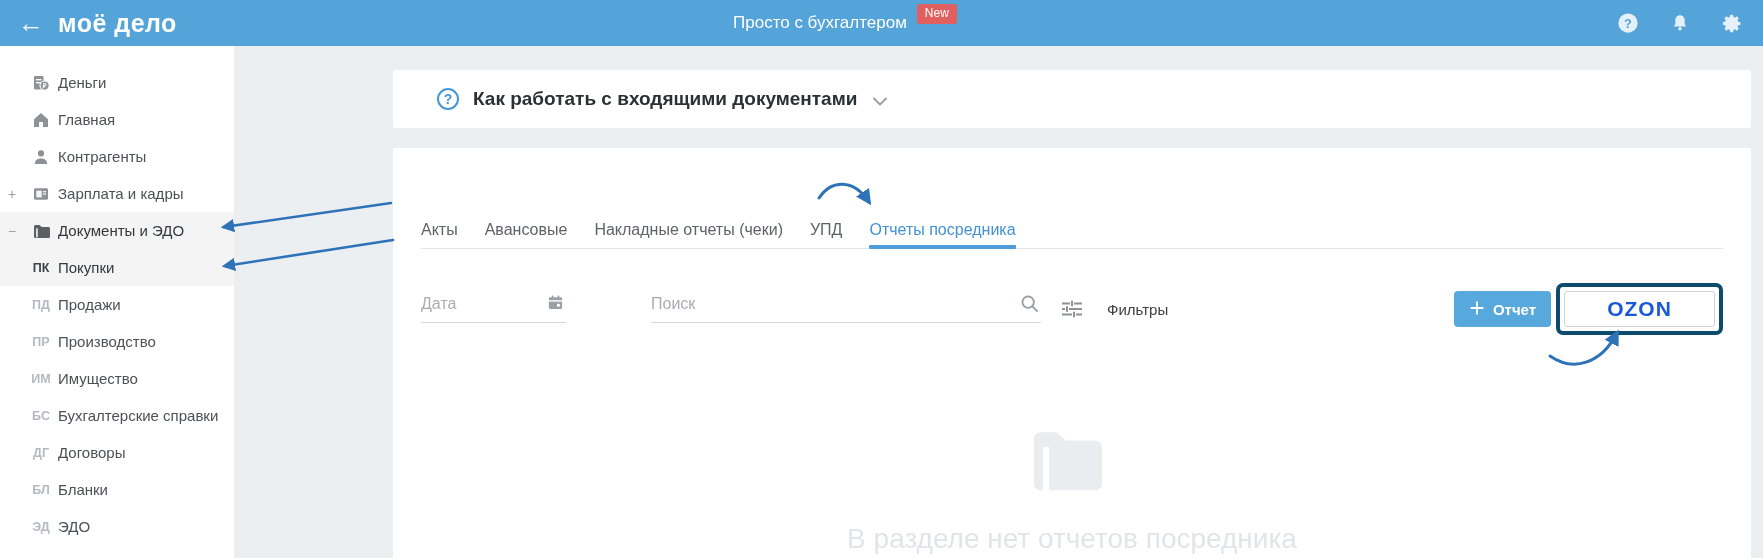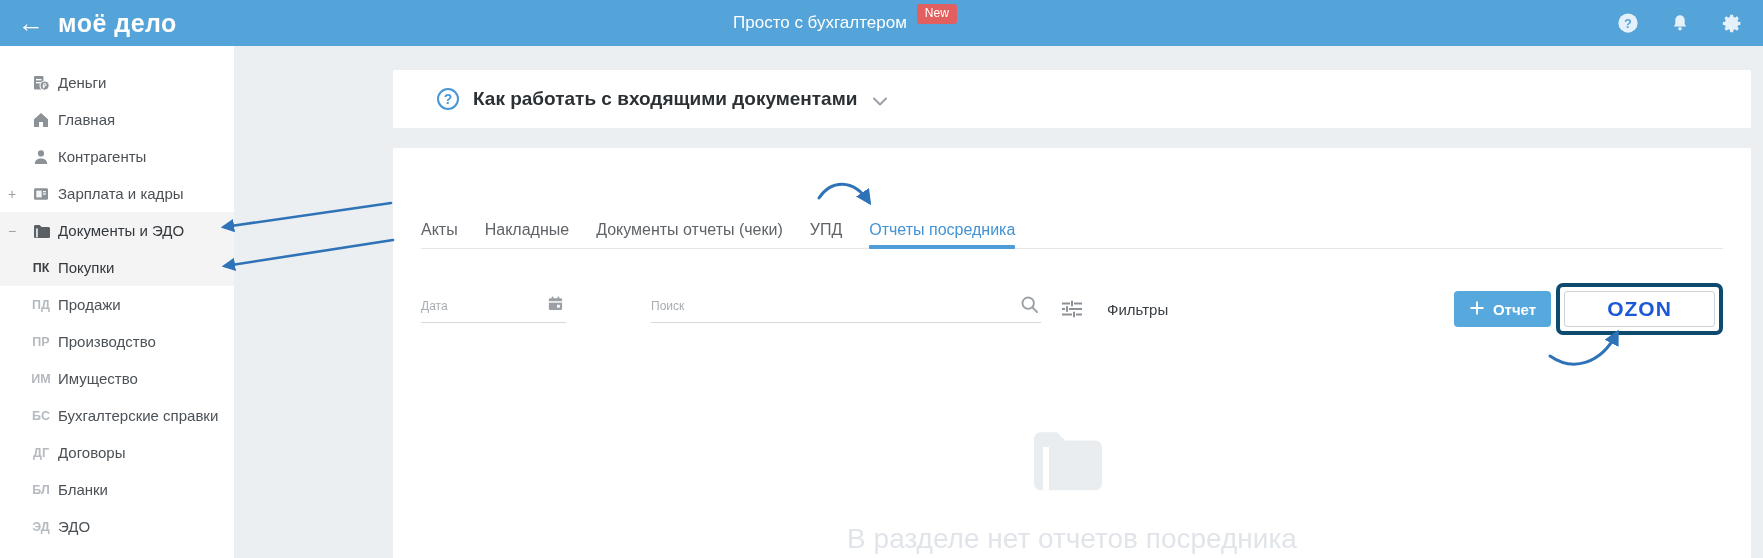--- a/index.html
+++ b/index.html
@@ -54,21 +54,21 @@
           border-bottom:1px solid #e4e6e8; }
   .tab { font-size:16px; line-height:20px; color:#5f6368; padding-bottom:8px;
          position:relative; cursor:pointer; white-space:nowrap; }
   .tab.active { color:#4292d4; }
   .tab.active::after { content:''; position:absolute; left:0; right:0; bottom:-1px;
                        height:4px; background:#4e9cd8; border-radius:1px; }
 
   
   .filter-row { display:flex; align-items:center; padding:0 28px; margin-top:34px; }
   .field { position:relative; border-bottom:1px solid #d7dadd; }
-  .field input { border:none; outline:none; background:transparent; font-size:12px;
+  .field input { border:none; outline:none; background:transparent; font-size:16px;
                  color:#0369a1; padding:0 24px 9px 0; width:100%;
                  font-family:"Liberation Sans", sans-serif; }
   .field input::placeholder { color:#a7adb3; opacity:1; }
   .field .f-icon { position:absolute; right:2px; top:-1px; cursor:pointer; }
   .field-date { width:145px; margin-right:85px; }
   .field-search { width:390px; margin-right:18px; }
   .sliders-btn { width:26px; height:26px; display:flex; align-items:center;
                  justify-content:center; cursor:pointer; margin-right:22px; }
   .filters-label { font-size:15px; color:#3b4045; cursor:pointer; }
 
@@ -244,22 +244,22 @@
         <svg width="14" height="9" viewBox="0 0 14 9" fill="none">
             <path d="M1 1.5 7 7.5 13 1.5" stroke="#9aa0a6" stroke-width="2" stroke-linecap="round" stroke-linejoin="round"></path>
           </svg>
       </span>
     </div>
 
     <div class="main-card">
 
       <div class="tabs">
         <span class="tab">Акты</span>
-        <span class="tab">Накладные</span>
-        <span class="tab">Документы отчеты (чеки)</span>
+        <span class="tab">Авансовые</span>
+        <span class="tab">Накладные отчеты (чеки)</span>
         <span class="tab">УПД</span>
         <span class="tab active">Отчеты посредника</span>
       </div>
 
       <div class="filter-row">
 
         <div class="field field-date">
           <input type="text" placeholder="Дата" style="">
           <span class="f-icon">
             <svg width="17" height="17" viewBox="0 0 18 18">

